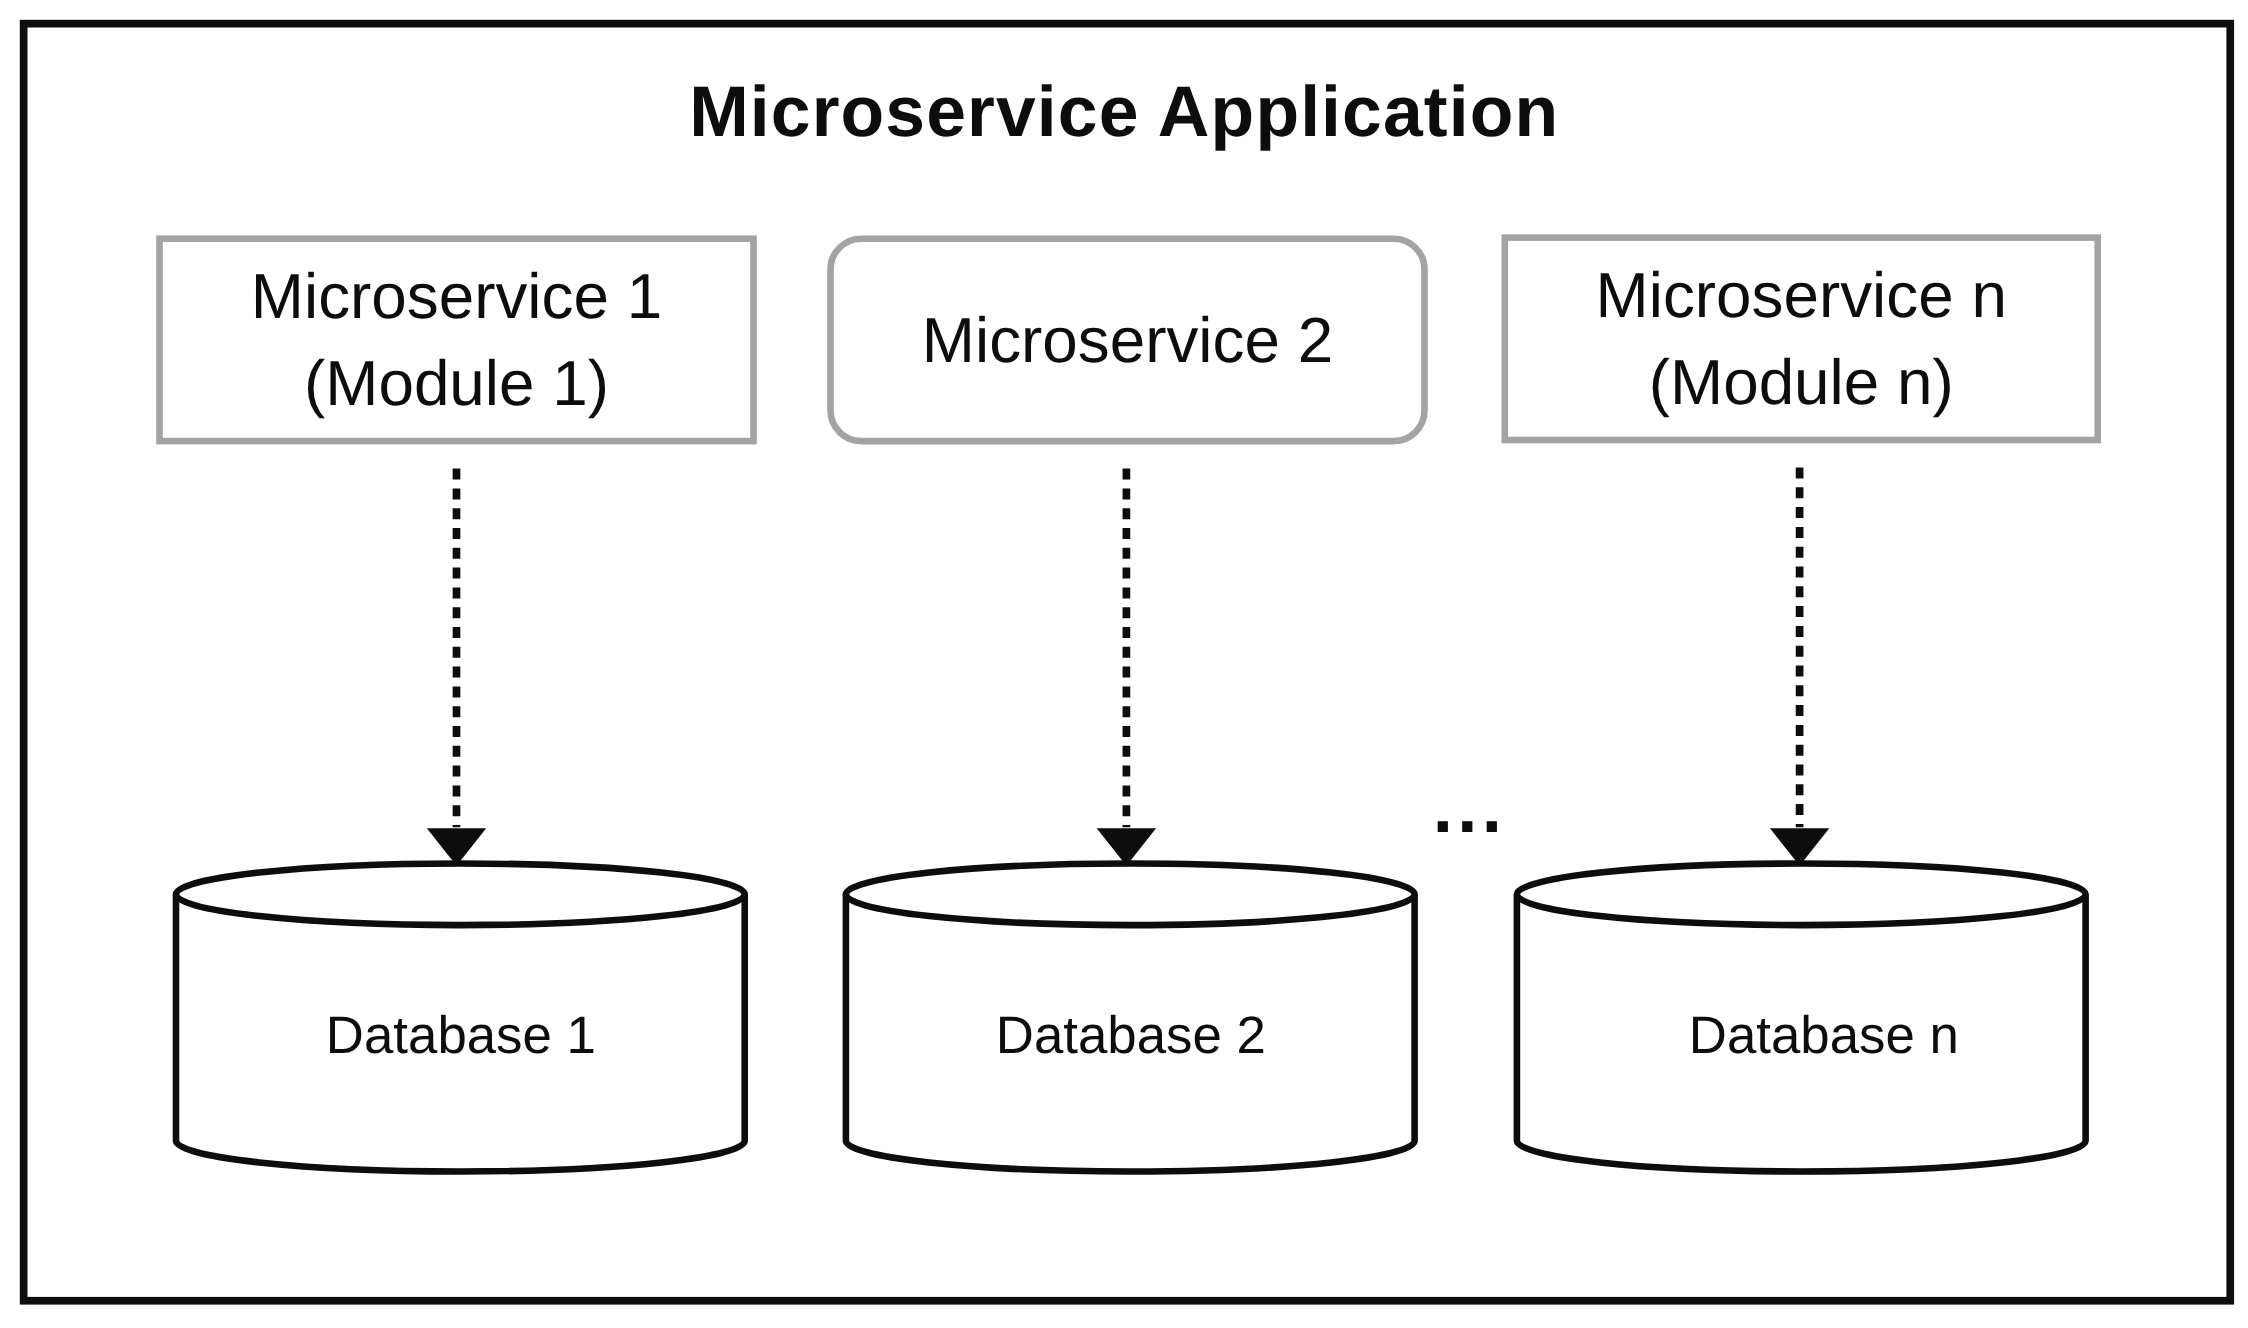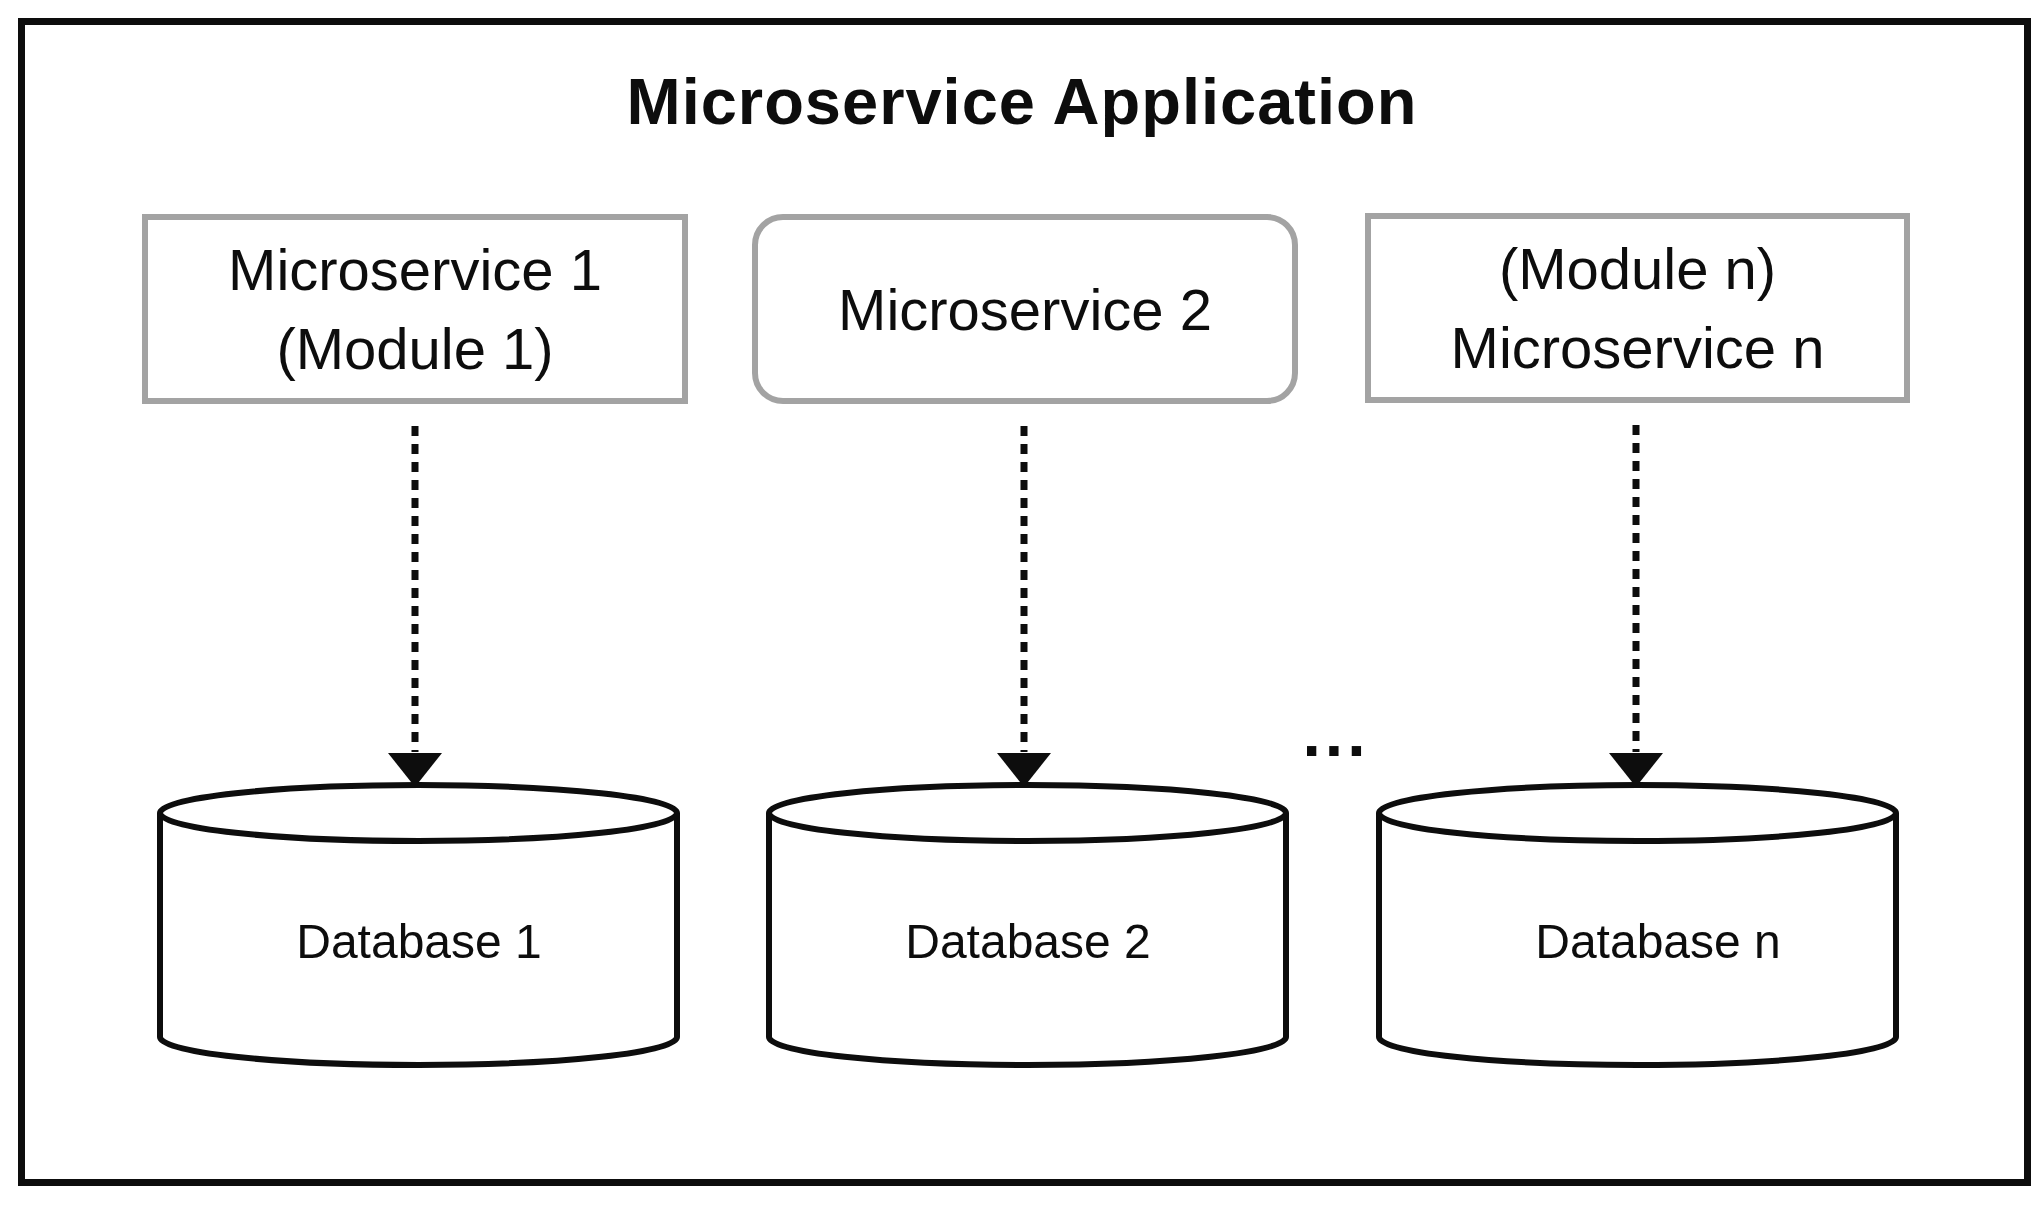--- a/index.html
+++ b/index.html
@@ -122,21 +122,21 @@
 </svg>
 
 <div class="service-box b1">
   <div>Microservice 1</div>
   <div>(Module 1)</div>
 </div>
 <div class="service-box b2">
   <div>Microservice 2</div>
 </div>
 <div class="service-box b3">
+  <div>Microservice n</div>
   <div>(Module n)</div>
-  <div>Microservice n</div>
 </div>
 
 <div class="db-label d1">Database 1</div>
 <div class="db-label d2">Database 2</div>
 <div class="db-label d3">Database n</div>
 
 <div class="ellipsis">...</div>
 
 </body></html>

